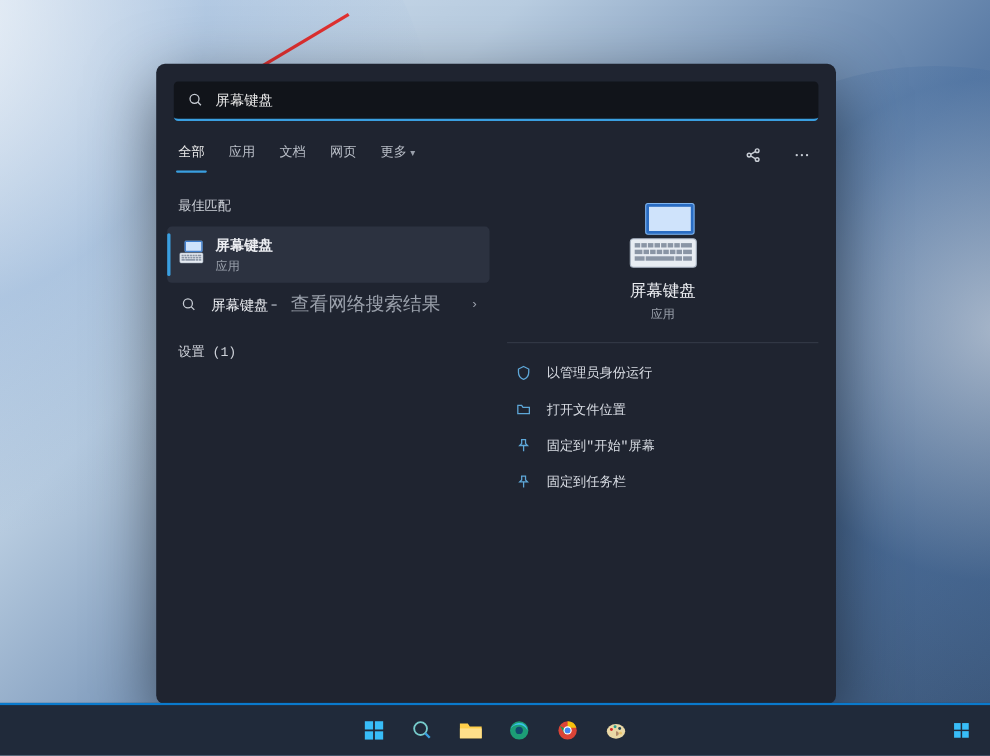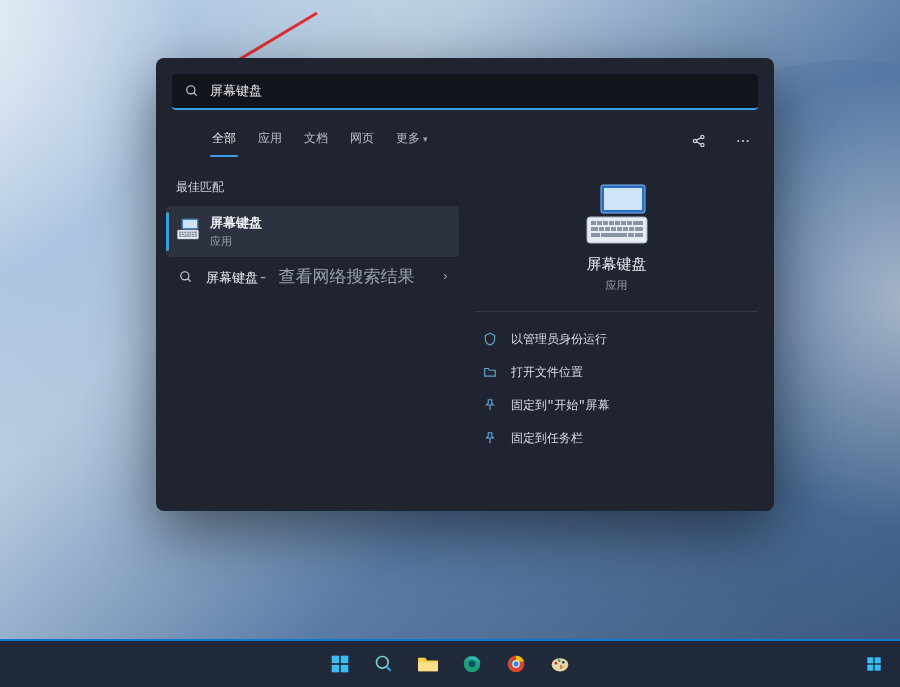--- a/index.html
+++ b/index.html
@@ -24,39 +24,39 @@
       display: flex; align-items: center; justify-content: center; gap: 8px;
     }
     .taskbar .tb-item {
       width: 36px; height: 36px; border-radius: 4px;
       display: flex; align-items: center; justify-content: center; cursor: pointer;
     }
     .tb-right { position: absolute; right: 8px; display: flex; align-items: center; }
 
     
     .panel {
-      position: absolute; left: 156px; top: 58px; width: 618px; height: 453px;
+      position: absolute; left: 142px; top: 58px; width: 618px; height: 582px;
       background: #1f2430; border-radius: 8px;
       box-shadow: 0 20px 60px rgba(0,0,0,0.5);
       display: flex; flex-direction: column; overflow: hidden;
     }
     .search-row {
       margin: 16px 16px 8px 16px; height: 36px;
       background: #11141a; border-radius: 4px; border-bottom: 2px solid #3a9fe0;
       display: flex; align-items: center; padding: 0 10px; gap: 8px;
     }
     .search-row input {
       flex: 1; background: transparent; border: none; outline: none;
       color: #e8e8e8; font-size: 13px; font-family: inherit;
     }
     @keyframes blink { 50% { opacity: 0; } }
 
     .tabs-row {
       display: flex; align-items: center; padding: 6px 18px 0 18px; gap: 18px;
-      font-size: 12px; color: #b9bec7; margin-left: 36px;
+      font-size: 12px; color: #b9bec7;
     }
     .tab { padding: 6px 2px 10px 2px; cursor: pointer; position: relative; }
     .tab.active { color: #e8e8e8; }
     .tab.active::after {
       content: ""; position: absolute; left: 0; right: 0; bottom: 0; height: 2px;
       background: #3a9fe0; border-radius: 2px;
     }
     .tab .chev { margin-left: 3px; font-size: 9px; color: #9aa0ab; }
     .tabs-spacer { flex: 1; }
     .tabs-icon { width: 26px; height: 26px; display: flex; align-items: center; justify-content: center; cursor: pointer; color: #c7ccd4; border-radius: 4px; }
@@ -205,20 +205,21 @@
               <line x1="20" y1="20" x2="15" y2="15"></line>
             </svg>
         </span>
         <div class="ri-text" style="flex-direction:row; align-items:baseline;">
           <span class="ri-title" style="font-weight:500">屏幕键盘</span>
           <span class="ri-tail"> - 查看网络搜索结果</span>
         </div>
         <span class="ri-arrow">›</span>
       </div>
 
+      <div class="section-label" style="margin-top:10px">设置 (1)</div>
     </div>
 
     <div class="col-right">
       <div class="detail-card">
         <div class="big-icon-wrap">
           <svg width="68" height="62" viewBox="0 0 68 62">
             <rect x="18" y="2" width="44" height="28" rx="2" fill="#2a6cc2" stroke="#7fb5f0"></rect>
             <rect x="21" y="5" width="38" height="22" fill="#cfe3fb"></rect>
             <rect x="4" y="34" width="60" height="26" rx="3" fill="#e8edf3" stroke="#a9b4c2"></rect>
             <g fill="#8a95a5">

